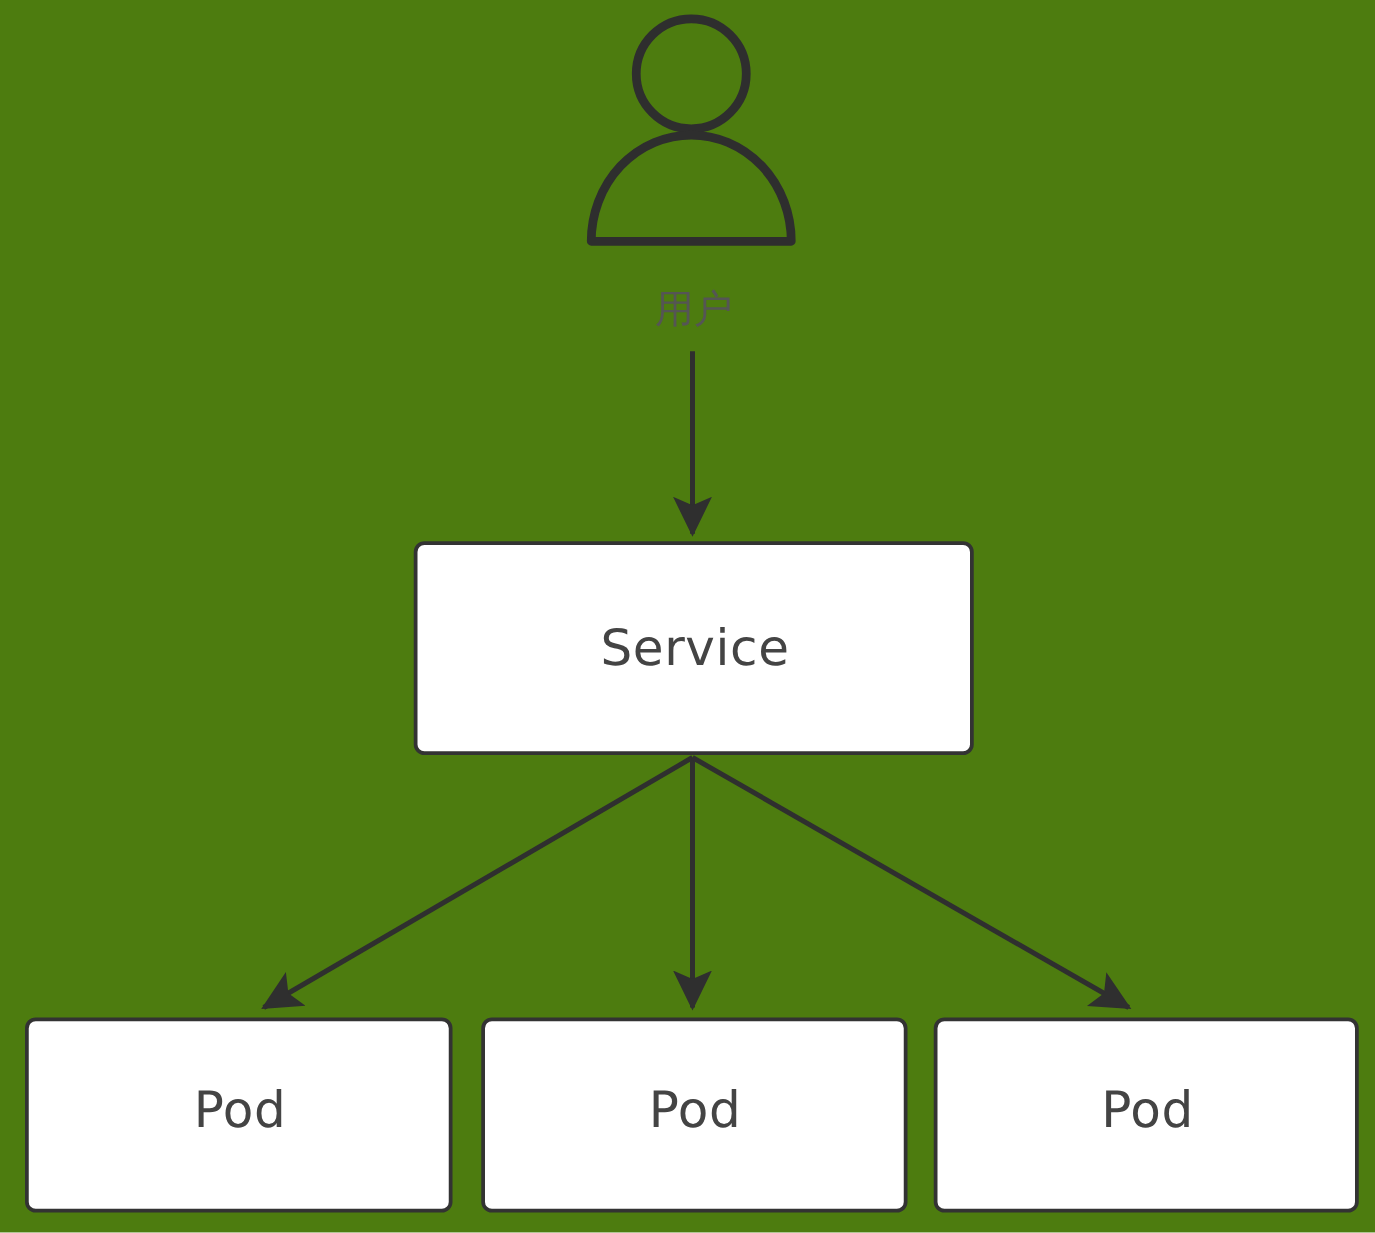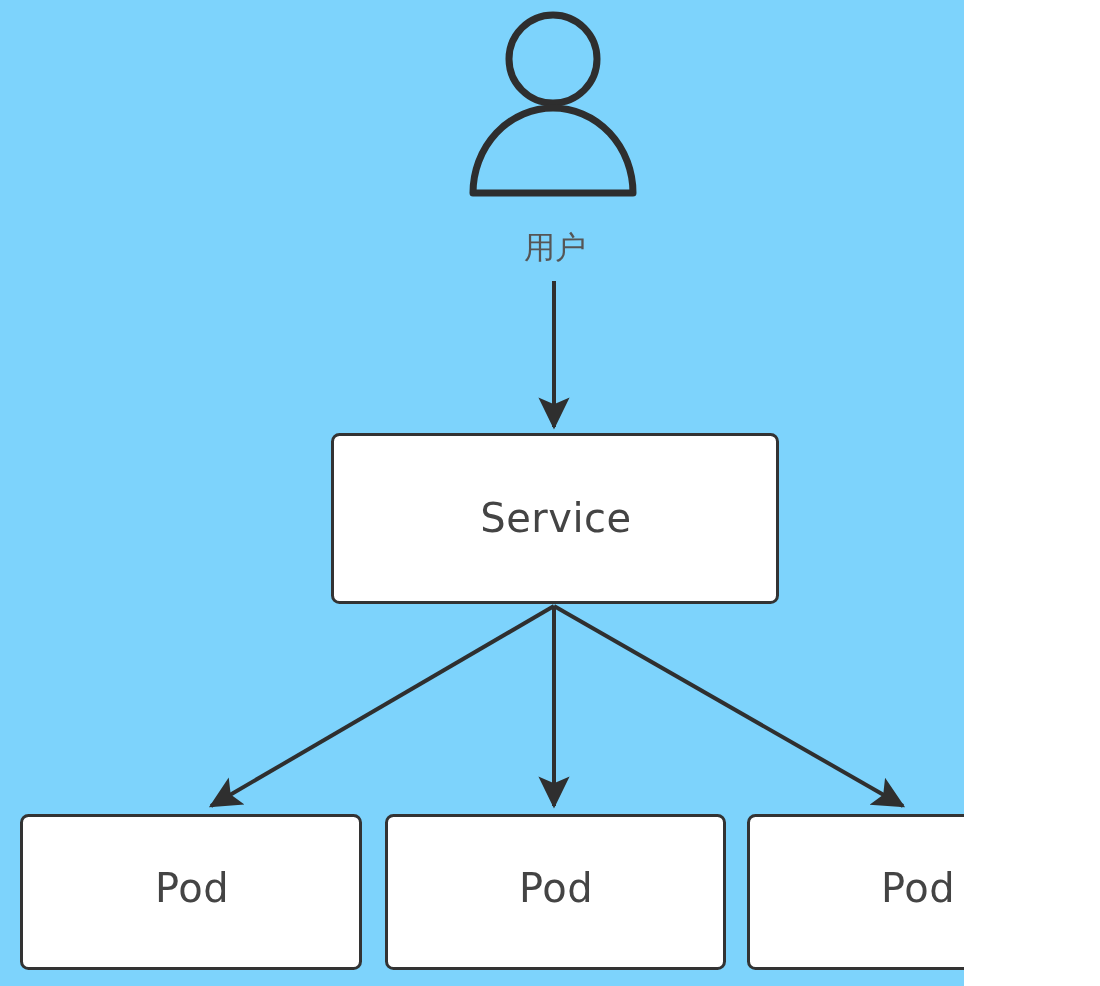--- a/index.html
+++ b/index.html
@@ -6,23 +6,23 @@
   html, body {
     margin: 0;
     padding: 0;
     background: #ffffff;
   }
   body {
     font-family: "DejaVu Sans", "Liberation Sans", sans-serif;
   }
   #canvas {
     position: relative;
-    width: 964px;
+    width: 1100px;
     height: 986px;
-    background: #7dd3fc;
+    background: #4d7c0f;
     overflow: hidden;
   }
   #diagram-svg {
     position: absolute;
     top: 0;
     left: 0;
     width: 1100px;
     height: 986px;
     display: block;
   }

